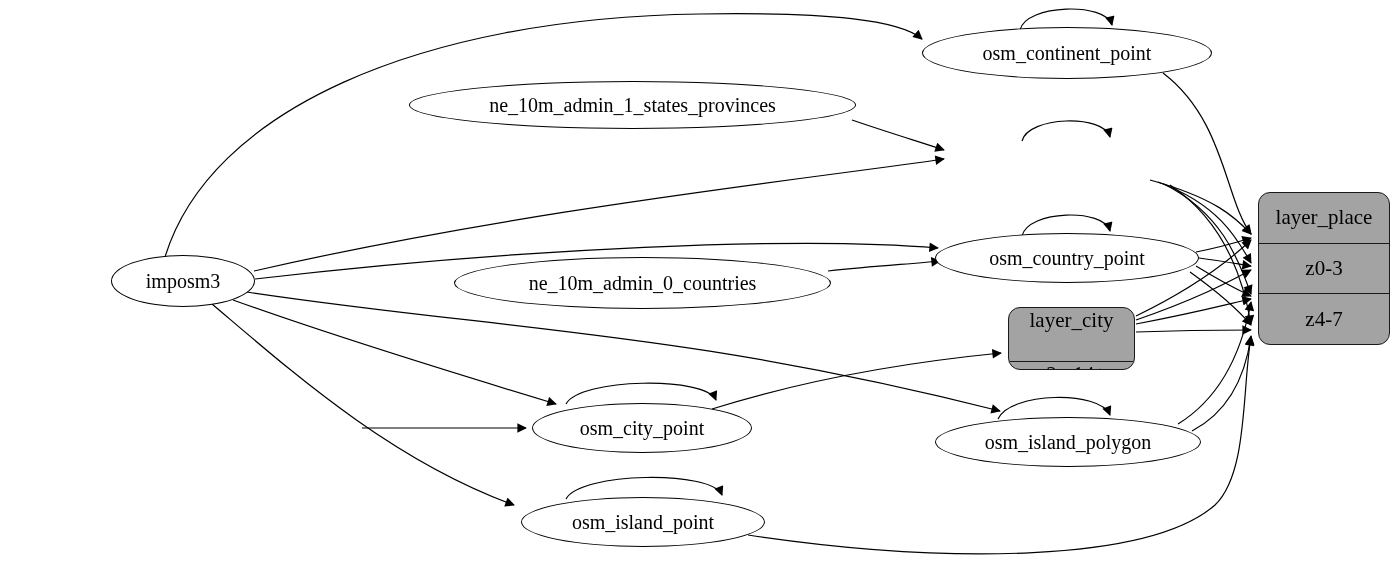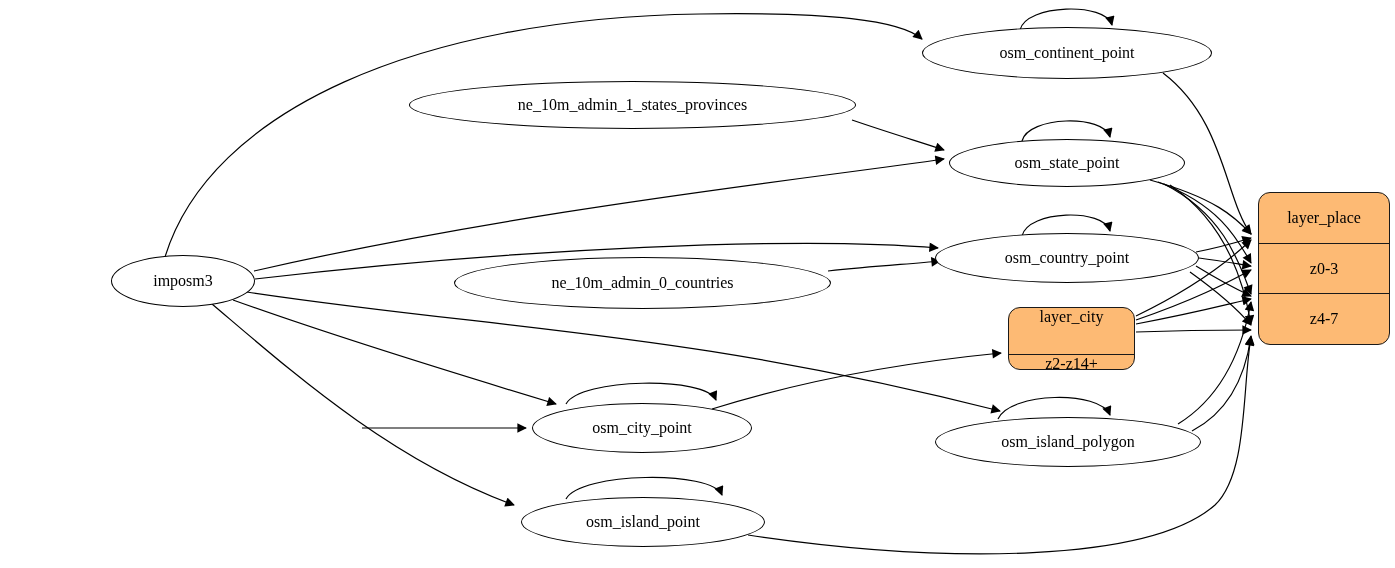--- a/index.html
+++ b/index.html
@@ -11,32 +11,32 @@
     color:#000;
     overflow:hidden;
   }
   svg.edge-layer{position:absolute;left:0;top:0;width:1395px;height:568px;}
   .ellipse-node{
     position:absolute;
     border:1.3px solid #000;
     border-radius:50%;
     background:#ffffff;
     display:flex;align-items:center;justify-content:center;
-    font-size:16px;
+    font-size:20px;
     box-sizing:border-box;
     white-space:nowrap;
   }
   .record-node{
     position:absolute;
-    background:#fdba74;
+    background:#a3a3a3;
     border:1.6px solid #1a1a1a;
     border-radius:12px;
     box-sizing:border-box;
     display:flex;flex-direction:column;
-    font-size:16px;
+    font-size:21px;
     overflow:hidden;
   }
   .record-row{
     flex:1;
     display:flex;align-items:center;justify-content:center;
     box-sizing:border-box;
     white-space:nowrap;
   }
   .record-row + .record-row{border-top:1.3px solid #1a1a1a;text-align:right;}
 </style>
@@ -97,23 +97,20 @@
   </div>
   <div class="ellipse-node" style="left:409px;top:81px;width:447px;height:48px;">
     <span>ne_10m_admin_1_states_provinces</span>
   </div>
   <div class="ellipse-node" style="left:454px;top:257px;width:377px;height:52px;">
     <span>ne_10m_admin_0_countries</span>
   </div>
   <div class="ellipse-node" style="left:922px;top:27px;width:290px;height:52px;">
     <span>osm_continent_point</span>
   </div>
-  <div class="ellipse-node" style="left:949px;top:139px;width:236px;height:48px;">
-    <span>osm_state_point</span>
-  </div>
   <div class="ellipse-node" style="left:935px;top:233px;width:264px;height:50px;">
     <span>osm_country_point</span>
   </div>
   <div class="ellipse-node" style="left:532px;top:403px;width:220px;height:50px;">
     <span>osm_city_point</span>
   </div>
   <div class="ellipse-node" style="left:935px;top:417px;width:266px;height:50px;">
     <span>osm_island_polygon</span>
   </div>
   <div class="ellipse-node" style="left:521px;top:497px;width:244px;height:50px;font-family:Liberation Serif, serif;">

